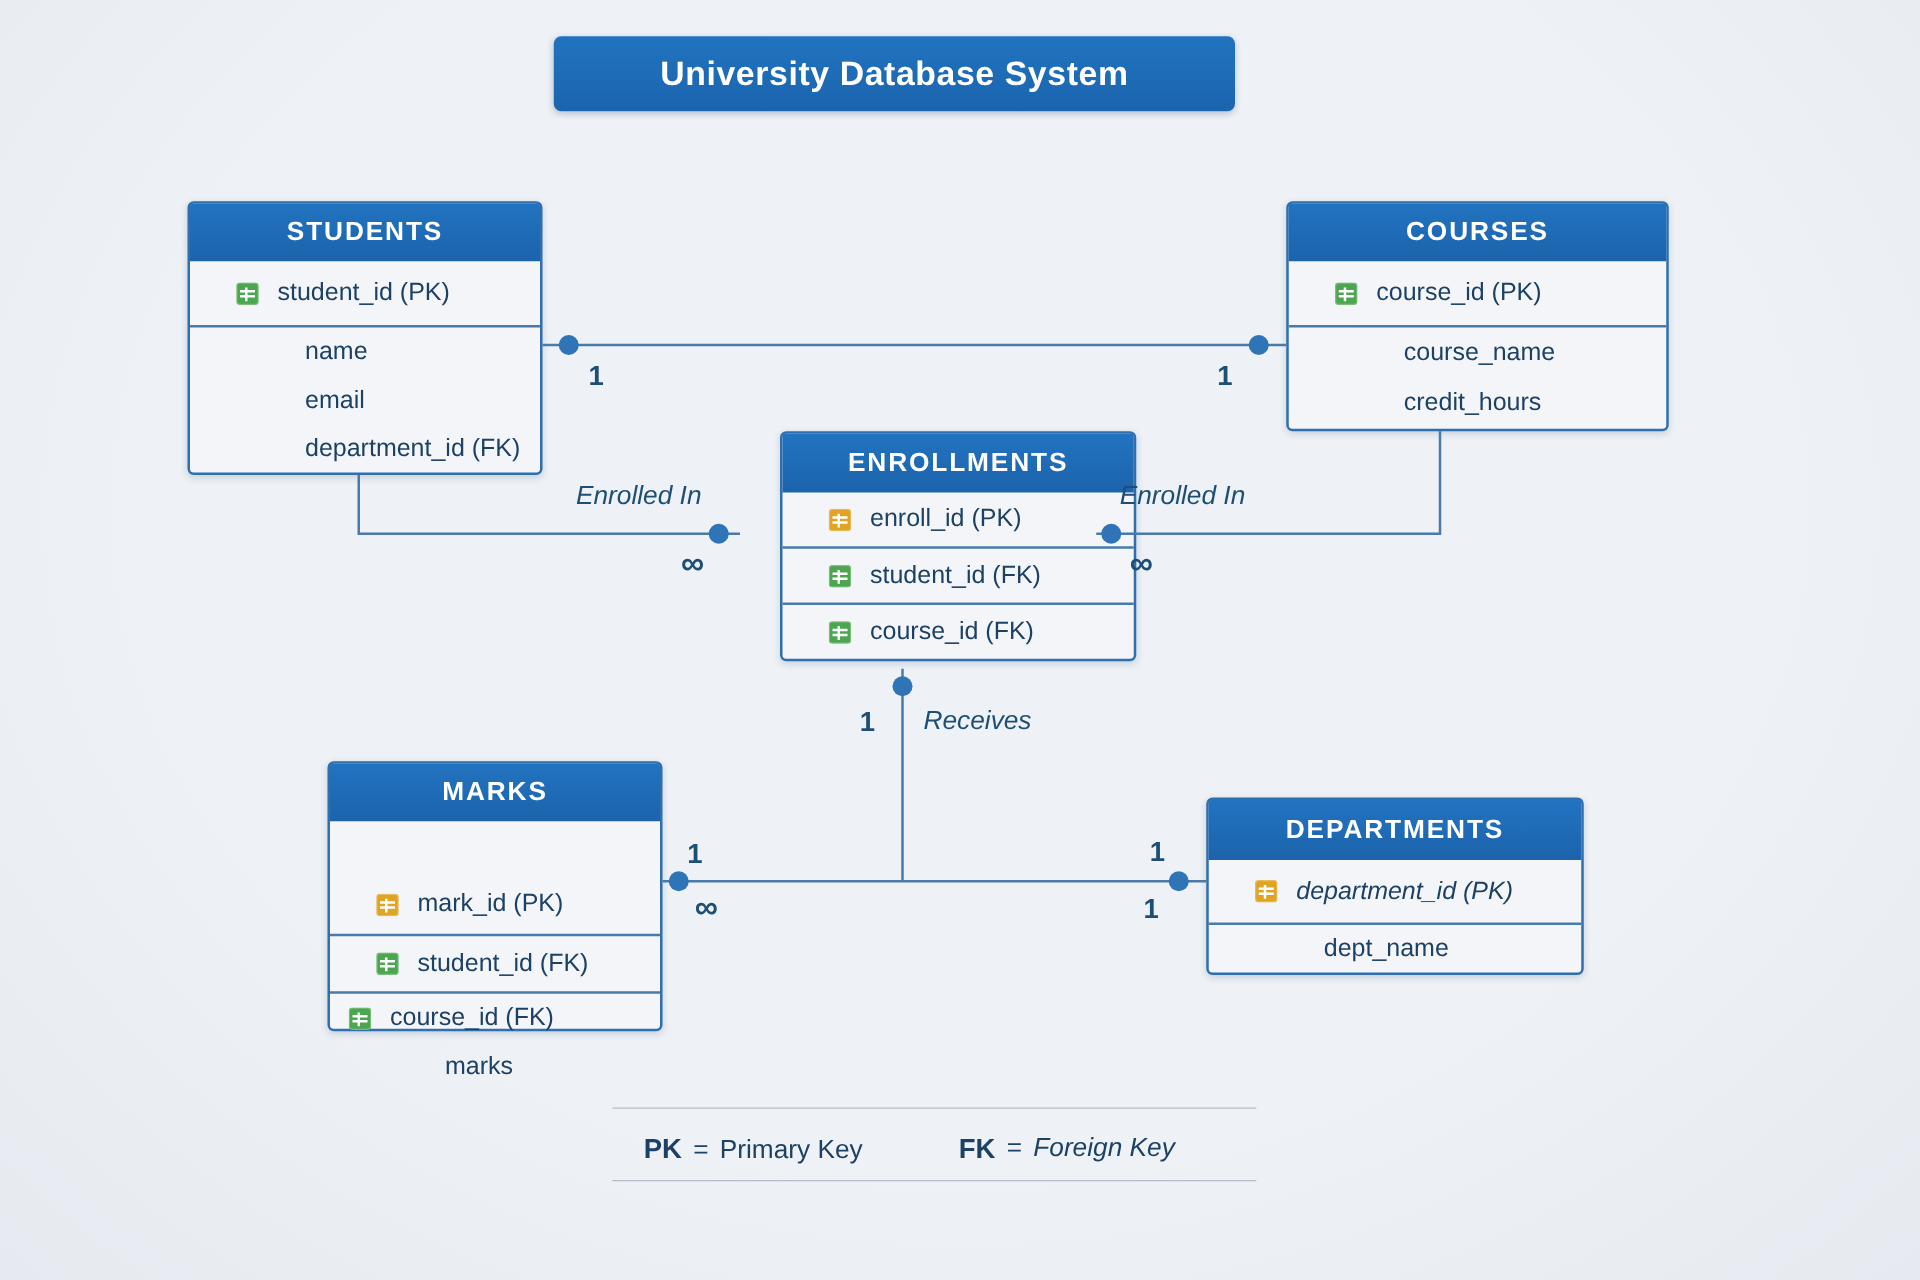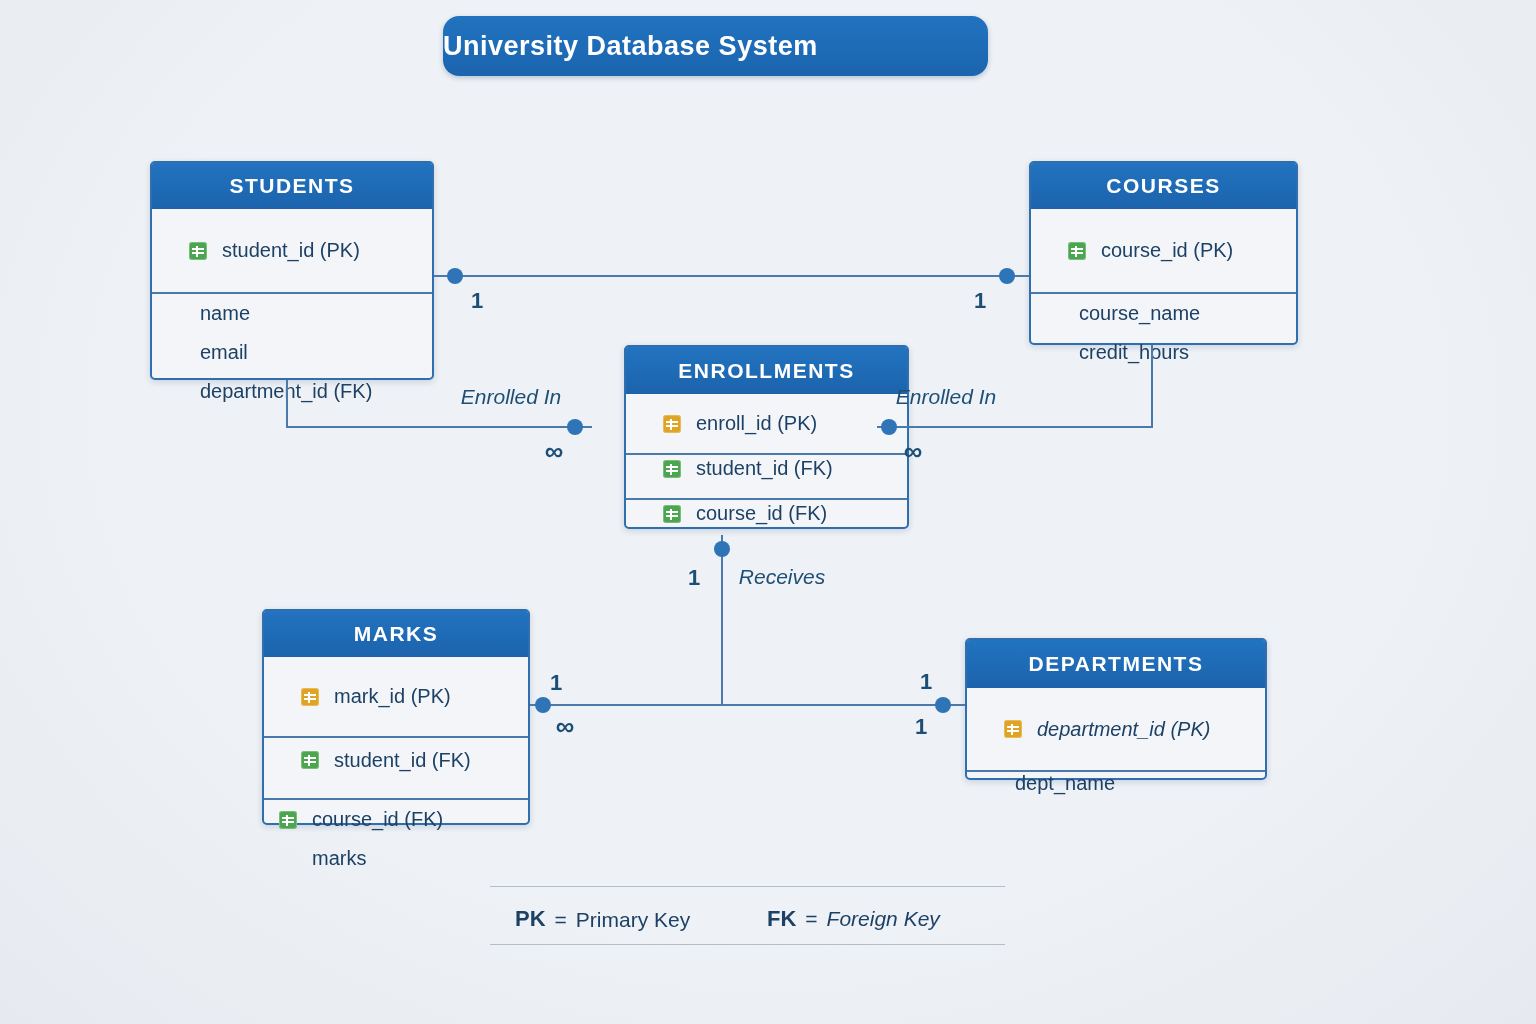--- a/index.html
+++ b/index.html
@@ -3,46 +3,46 @@
 <meta charset="utf-8">
 <style>
   html,body{margin:0;padding:0;background:#e9edf2;}
   #stage{
     position:relative;width:1536px;height:1024px;overflow:hidden;
     background:radial-gradient(ellipse at 50% 40%, #eef1f5 60%, #e6eaf0 100%);
     font-family:"Liberation Sans", sans-serif;
   }
   
   .title-bar{
-    position:absolute;left:443px;top:16px;width:545px;height:60px;
+    position:absolute;left:443px;top:29px;width:545px;height:60px;
     background:linear-gradient(180deg,#2173bf,#1b64ae);
-    border-radius:16px;box-shadow:0 2px 5px rgba(20,60,110,.25);
-    display:flex;align-items:center;justify-content:flex-start;
+    border-radius:6px;box-shadow:0 2px 5px rgba(20,60,110,.25);
+    display:flex;align-items:center;justify-content:center;
     color:#ffffff;font-size:27px;font-weight:bold;letter-spacing:.5px;
   }
   
   .etable{
     position:absolute;background:#f3f5f9;
     border:2px solid #2f6fae;border-radius:5px;
     box-shadow:0 2px 6px rgba(30,70,120,.18);
     display:flex;flex-direction:column;box-sizing:border-box;
-    color:#1d4165;font-size:20px;gap:16px;
+    color:#1d4165;font-size:20px;
   }
   .etable .thead{
     background:linear-gradient(180deg,#2273c0,#1c63ac);
     color:#fff;font-weight:bold;font-size:21px;letter-spacing:1.5px;
     display:flex;align-items:center;justify-content:center;
     border-radius:2px 2px 0 0;flex:0 0 auto;
   }
   .sect{display:flex;flex-direction:column;justify-content:center;flex:0 0 auto;}
   .sect.divided{border-top:2px solid #4a7aa9;}
   .frow{display:flex;align-items:center;padding-left:15px;height:39px;}
   .frow.tall{height:100%;padding-left:37px;}
   .frow .ftext{white-space:nowrap;}
-  .frow.noicon{padding-left:48px;}
+  .frow.noicon{padding-left:48px;margin-left:44px;}
   .ticon{
     width:18px;height:18px;border-radius:3px;margin-right:15px;flex:0 0 18px;
     background-repeat:no-repeat;
     background-image:
       linear-gradient(#fff,#fff),linear-gradient(#fff,#fff),linear-gradient(#fff,#fff);
     background-size:12px 2px,12px 2px,2px 11px;
     background-position:3px 6px,3px 10px,7px 4px;
     box-shadow:inset 0 0 0 1px rgba(255,255,255,.25);
   }
   .ticon.green{background-color:#4ca64f;}
@@ -91,21 +91,21 @@
       </div>
       <div class="frow noicon">
         <span class="ftext">email</span>
       </div>
       <div class="frow noicon">
         <span class="ftext">department_id (FK)</span>
       </div>
     </div>
   </div>
 
-  <div class="etable" style="left:1029px;top:161px;width:269px;height:184px;">
+  <div class="etable" style="left:1029px;top:161px;width:306px;height:184px;">
     <div class="thead" style="height:46px;">COURSES</div>
     <div class="sect" style="height:51px;">
       <div class="frow tall">
         <span class="ticon green"></span>
         <span class="ftext">course_id (PK)</span>
       </div>
     </div>
     <div class="sect divided" style="flex:1;justify-content:space-evenly;">
       <div class="frow noicon">
         <span class="ftext">course_name</span>
@@ -133,21 +133,21 @@
     <div class="sect divided" style="flex:1;">
       <div class="frow tall">
         <span class="ticon green"></span>
         <span class="ftext">course_id (FK)</span>
       </div>
     </div>
   </div>
 
   <div class="etable" style="left:262px;top:609px;width:268px;height:216px;">
     <div class="thead" style="height:46px;">MARKS</div>
-    <div class="sect" style="height:47px;">
+    <div class="sect" style="height:47px;margin-top:43px;">
       <div class="frow tall">
         <span class="ticon amber"></span>
         <span class="ftext">mark_id (PK)</span>
       </div>
     </div>
     <div class="sect divided" style="height:44px;">
       <div class="frow tall">
         <span class="ticon green"></span>
         <span class="ftext">student_id (FK)</span>
       </div>

